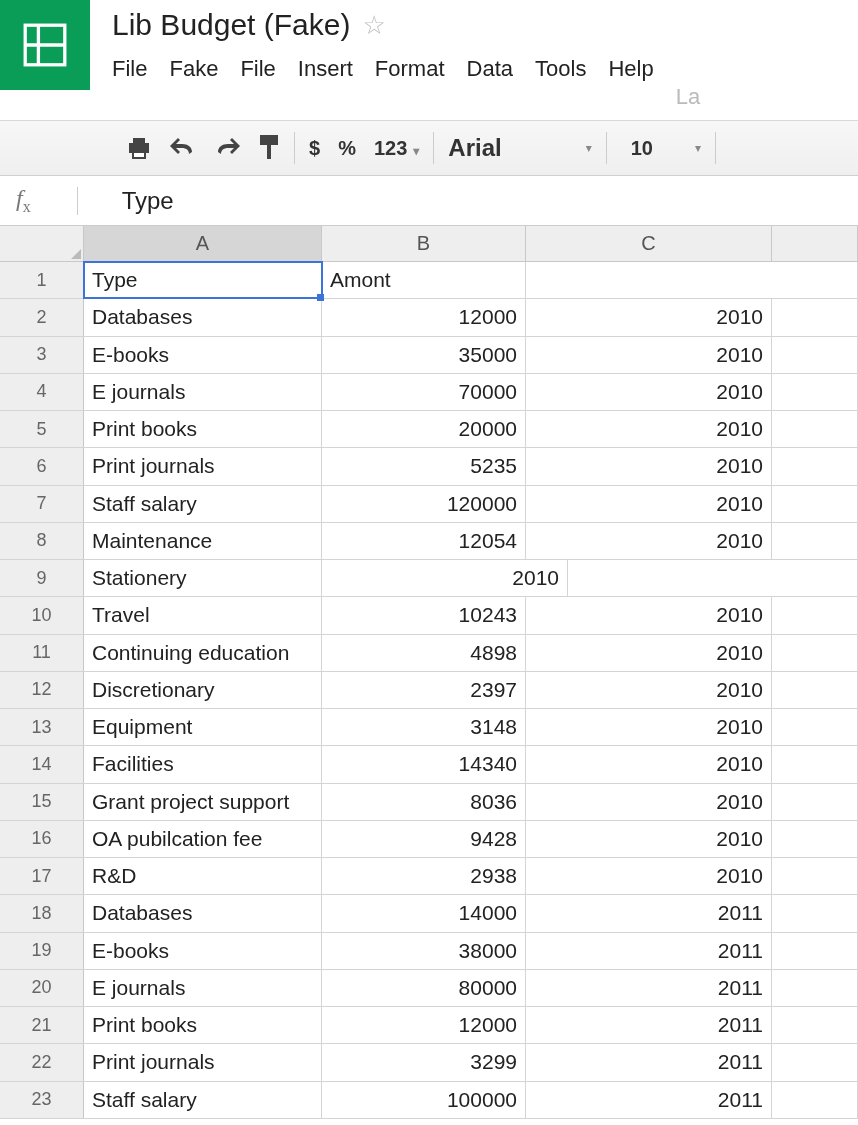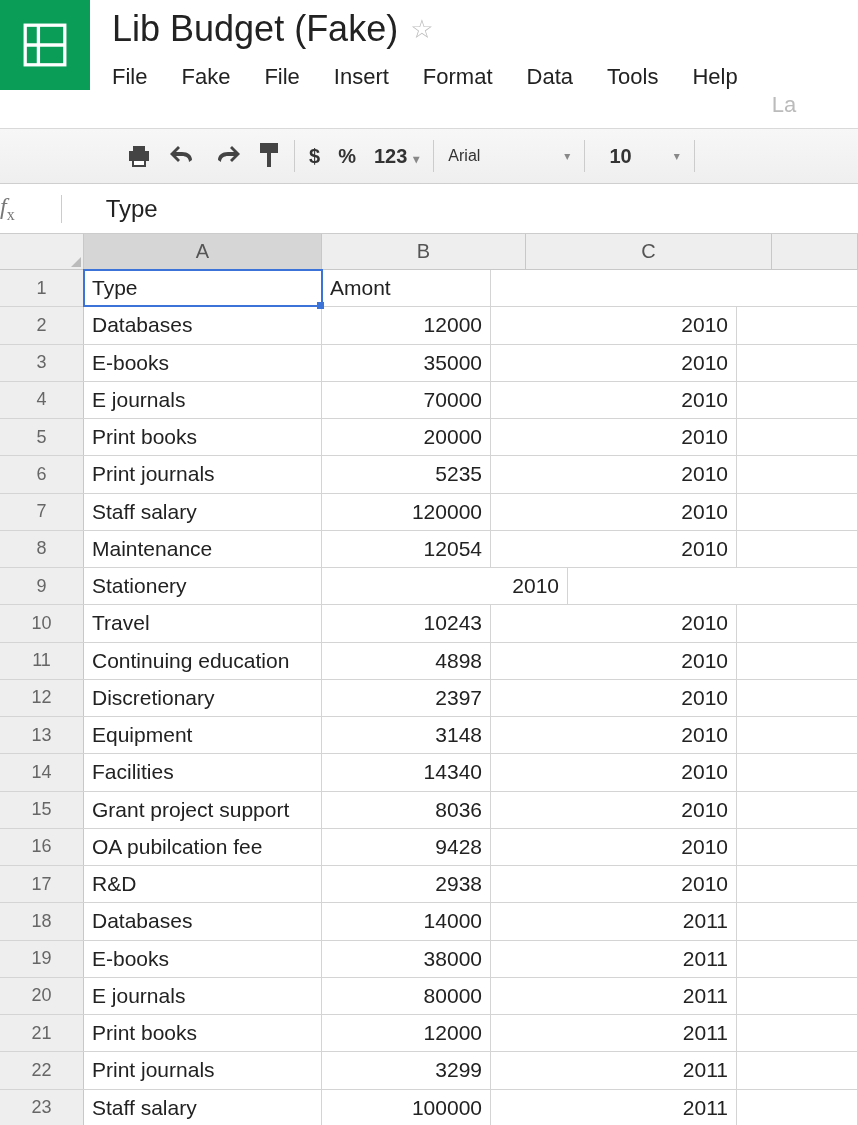--- a/index.html
+++ b/index.html
@@ -8,50 +8,50 @@
   
   .header { display: flex; align-items: flex-start; }
   .logo {
     width: 90px; height: 90px; background: #0a9d58;
     display: flex; align-items: center; justify-content: center;
     flex-shrink: 0;
   }
   .logo svg { width: 44px; height: 44px; }
   .title-block { padding: 8px 0 0 22px; flex: 1; }
   .title-row { display: flex; align-items: center; gap: 12px; }
-  .doc-title { font-size: 36px; color: #222; font-weight: 400; }
+  .doc-title { font-size: 30px; color: #222; font-weight: 400; }
   .star { color: #bdbdbd; font-size: 26px; }
 
   
-  .menubar { display: flex; gap: 34px; padding: 14px 0 10px 0; font-size: 22px; color: #222; }
+  .menubar { display: flex; gap: 22px; padding: 14px 0 10px 0; font-size: 22px; color: #222; }
   .menubar .menu-item { cursor: pointer; }
   .menubar .menu-item.cut { color: #bbb; margin-top: 28px; }
 
   
   .toolbar {
     background: linear-gradient(#f7f7f7, #efefef);
     border-top: 1px solid #d9d9d9;
     border-bottom: 1px solid #cfcfcf;
     height: 56px;
     display: flex; align-items: center;
     padding: 0 0 0 112px;
     gap: 0;
   }
   .tb-group { display: flex; align-items: center; height: 100%; padding: 0 14px; gap: 18px; }
   .tb-sep { width: 1px; height: 60%; background: #ccc; }
   .tb-btn { color: #444; font-size: 22px; cursor: pointer; display: inline-flex; align-items: center; }
   .tb-text { font-size: 20px; font-weight: 700; color: #333; cursor: pointer; }
-  .tb-font { font-size: 16px; font-weight: 400; color: #333; padding-right: 60px; }
+  .tb-font { font-size: 24px; font-weight: 700; color: #333; padding-right: 60px; }
   .tb-size { font-size: 20px; font-weight: 700; color: #333; padding: 0 18px 0 10px; }
   .caret { font-size: 12px; color: #888; margin-left: 6px; }
 
   
   .formula-bar {
     display: flex; align-items: center; height: 50px;
-    border-bottom: 1px solid #ccc; gap: 26px; padding-left: 0;
+    border-bottom: 1px solid #ccc; gap: 26px; padding-left: 16px;
   }
   .fx-label { font-family: "Times New Roman", serif; font-style: italic; font-size: 24px; color: #777; }
   .fx-label sub { font-size: 16px; font-style: normal; }
   .fx-sep { width: 1px; height: 28px; background: #ccc; margin: 0 10px 0 20px; }
   .fx-input { font-size: 24px; color: #222; padding-left: 8px; }
 
   
   .grid-wrap { position: relative; }
   .col-headers {
     display: flex; height: 36px; background: #eee;
@@ -80,21 +80,21 @@
   .row-header {
     width: 84px; flex-shrink: 0; background: #eee; border-right: 1px solid #c8c8c8;
     display: flex; align-items: center; justify-content: center;
     font-size: 18px; color: #666;
   }
   .cell {
     border-right: 1px solid #d4d4d4; padding: 5px 8px 5px 8px;
     font-size: 21px; color: #222; display: flex; align-items: center;
   }
   .cell.colA { width: 238px; }
-  .cell.colB { width: 169px; justify-content: flex-end; text-align: right; }
+  .cell.colB { width: 204px; justify-content: flex-end; text-align: right; }
   .cell.colC { width: 246px; justify-content: flex-end; }
   .cell.colD { flex: 1; }
 
   
   .cell.selected {
     outline: 2px solid #3b73d9;
     outline-offset: -1px;
     position: relative;
     background: #fff;
   }

